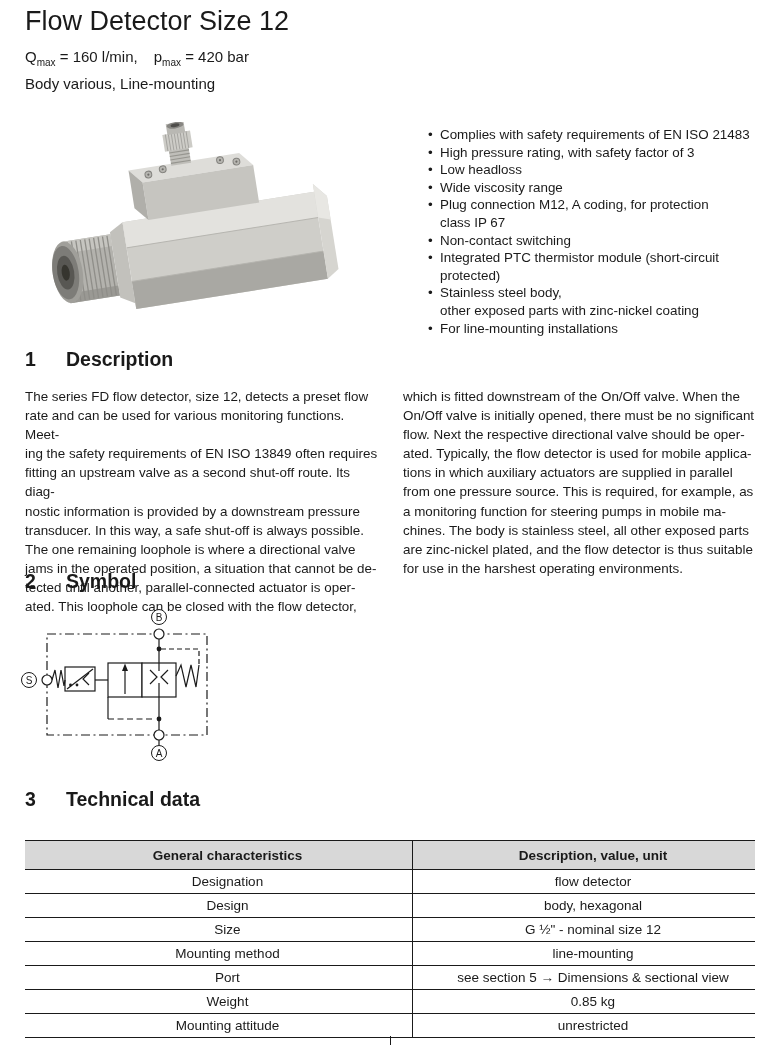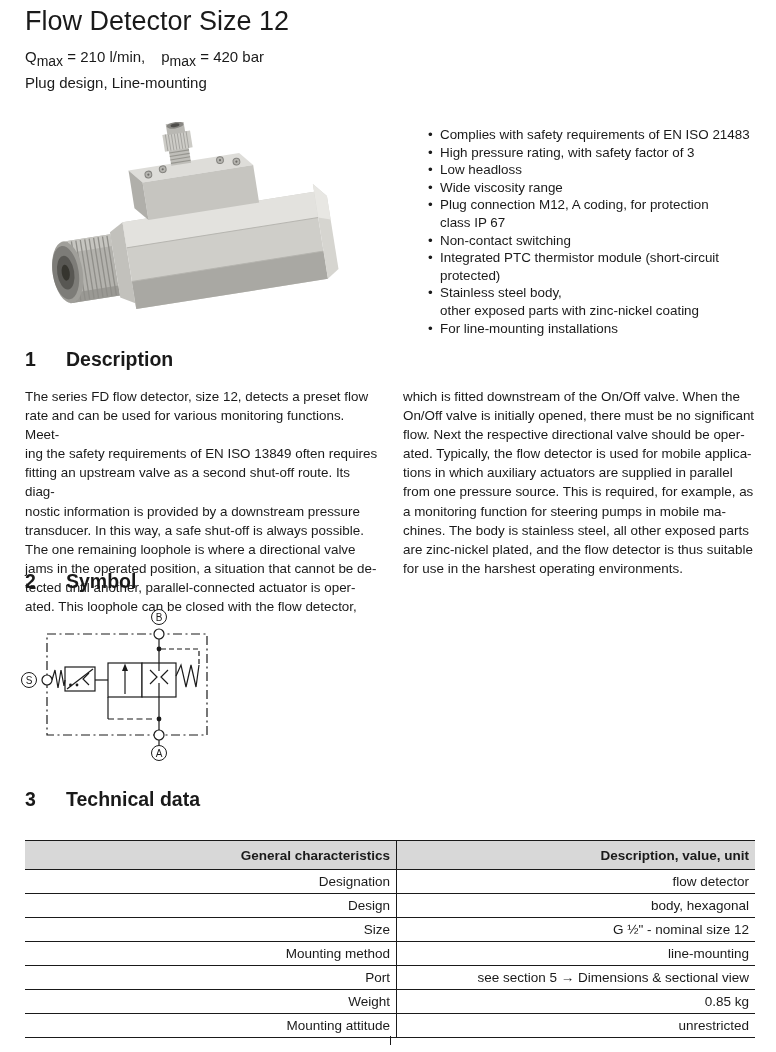--- a/index.html
+++ b/index.html
@@ -1,21 +1,21 @@
 <!DOCTYPE html>
 <html><head>
 <meta charset="utf-8">
 <style>
   html,body { margin:0; padding:0; background:#ffffff; }
   .page { position:relative; width:776px; height:1052px; background:#ffffff;
           font-family:"Liberation Sans", sans-serif; color:#1a1a1a; overflow:hidden; }
 
   .title { position:absolute; left:25px; top:6px; font-size:27px; font-weight:400; margin:0; }
   .subtitle { position:absolute; left:25px; top:46px; font-size:15px; line-height:21px; }
-  .subtitle sub { font-size:14px; }
+  .subtitle sub { font-size:10px; }
   .gap { display:inline-block; width:16px; }
 
   .product { position:absolute; left:30px; top:122px; width:310px; height:210px; }
 
   .features { position:absolute; left:428px; top:126px; width:340px;
               font-size:13.4px; line-height:17.6px; }
   .fitem { display:flex; }
   .bul { flex:0 0 12px; width:12px; }
   .ftext { white-space:pre-line; }
 
@@ -25,39 +25,39 @@
 
   .desc { position:absolute; left:25px; top:387px; display:flex; gap:22px;
           font-size:13.4px; line-height:19.1px; }
   .desc .col { width:356px; white-space:pre-line; }
 
   .symbol { position:absolute; left:20px; top:600px; width:280px; height:172px; }
   .symbol text { font-family:"Liberation Sans", sans-serif; font-size:10px; }
 
   .ttable { position:absolute; left:25px; top:840px; width:730px;
             border-collapse:collapse; font-size:13.5px; }
-  .ttable th, .ttable td { padding:0 6px 0 8px; text-align:right; vertical-align:middle;
+  .ttable th, .ttable td { padding:0 6px 0 24px; text-align:center; vertical-align:middle;
             border-bottom:1px solid #1a1a1a; }
   .ttable thead th { background:#d8d8d8; font-weight:bold; height:28px;
             border-top:1px solid #1a1a1a; }
   .ttable td { height:23px; font-weight:normal; }
   .ttable td:first-child, .ttable th:first-child { border-right:1px solid #1a1a1a; width:357px; }
   .stub { position:absolute; left:390px; top:1036px; height:9px; width:0;
           border-left:1px solid #1a1a1a; }
 </style>
 </head>
 <body>
 
 <div class="page">
 
   <h1 class="title">Flow Detector Size 12</h1>
 
   <div class="subtitle">
-    <div><span>Q</span><sub>max</sub><span> = 210 l/min,</span><span class="gap"></span><span>p</span><sub>max</sub><span> = 420 bar</span></div>
-    <div>Plug design, Line-mounting</div>
+    <div><span>Q</span><sub>max</sub><span> = 160 l/min,</span><span class="gap"></span><span>p</span><sub>max</sub><span> = 420 bar</span></div>
+    <div>Body various, Line-mounting</div>
   </div>
 
   <svg class="product" viewBox="0 0 310 210">
     <g transform="rotate(-9,160,130)">
       <g>
         <rect x="34" y="100" width="50" height="62" fill="#b3b2ad"></rect>
         <rect x="34" y="100" width="50" height="12" fill="#c6c5c0"></rect>
         <rect x="34" y="152" width="50" height="10" fill="#9a9994"></rect>
         <path d="M40,101 V161 M44.5,101 V161 M49,101 V161 M53.5,101 V161 M58,101 V161 M62.5,101 V161 M67,101 V161 M71.5,101 V161 M76,101 V161 M80.5,101 V161" stroke="#8f8e89" stroke-width="1.3" fill="none"></path>
         <ellipse cx="36" cy="131" rx="15" ry="31" fill="#a09f9a"></ellipse>

